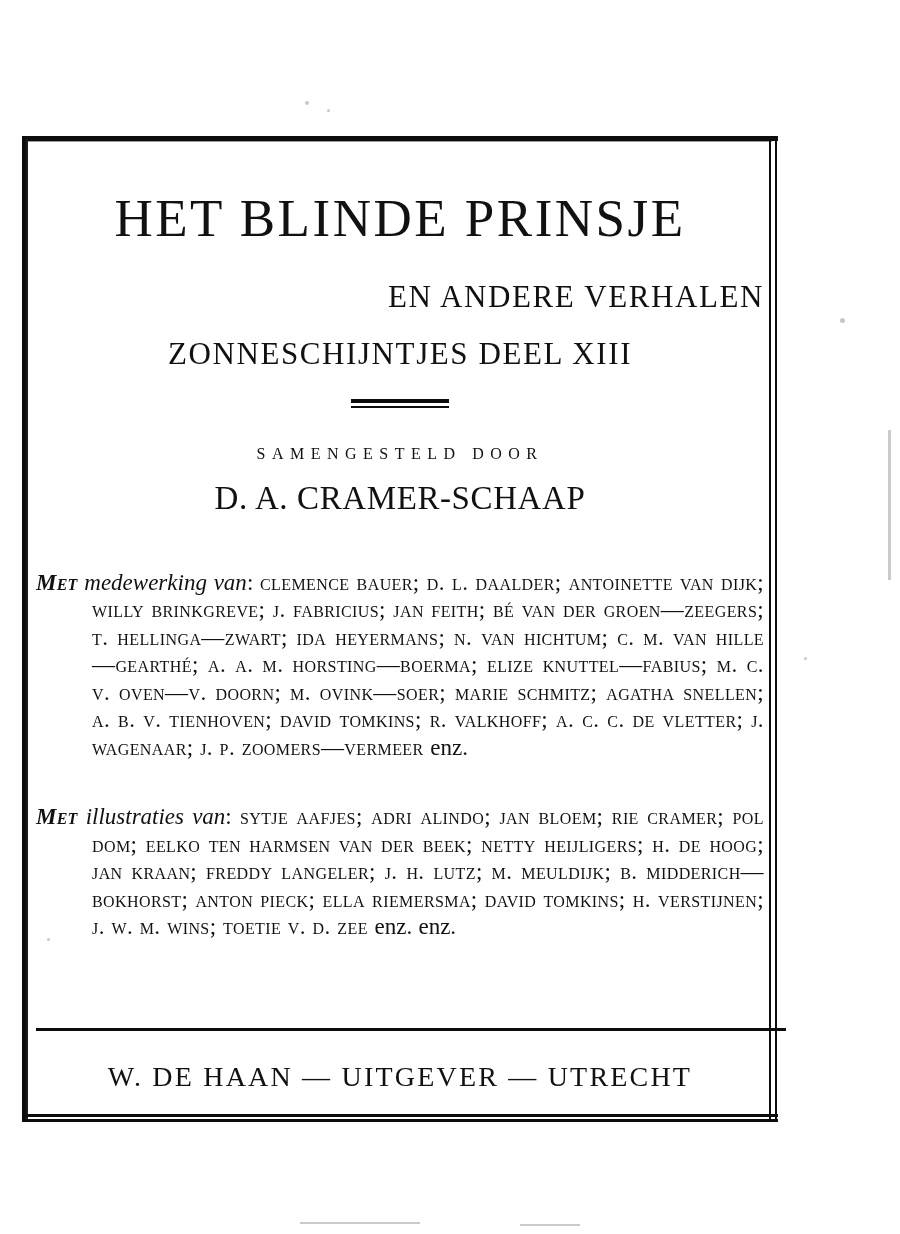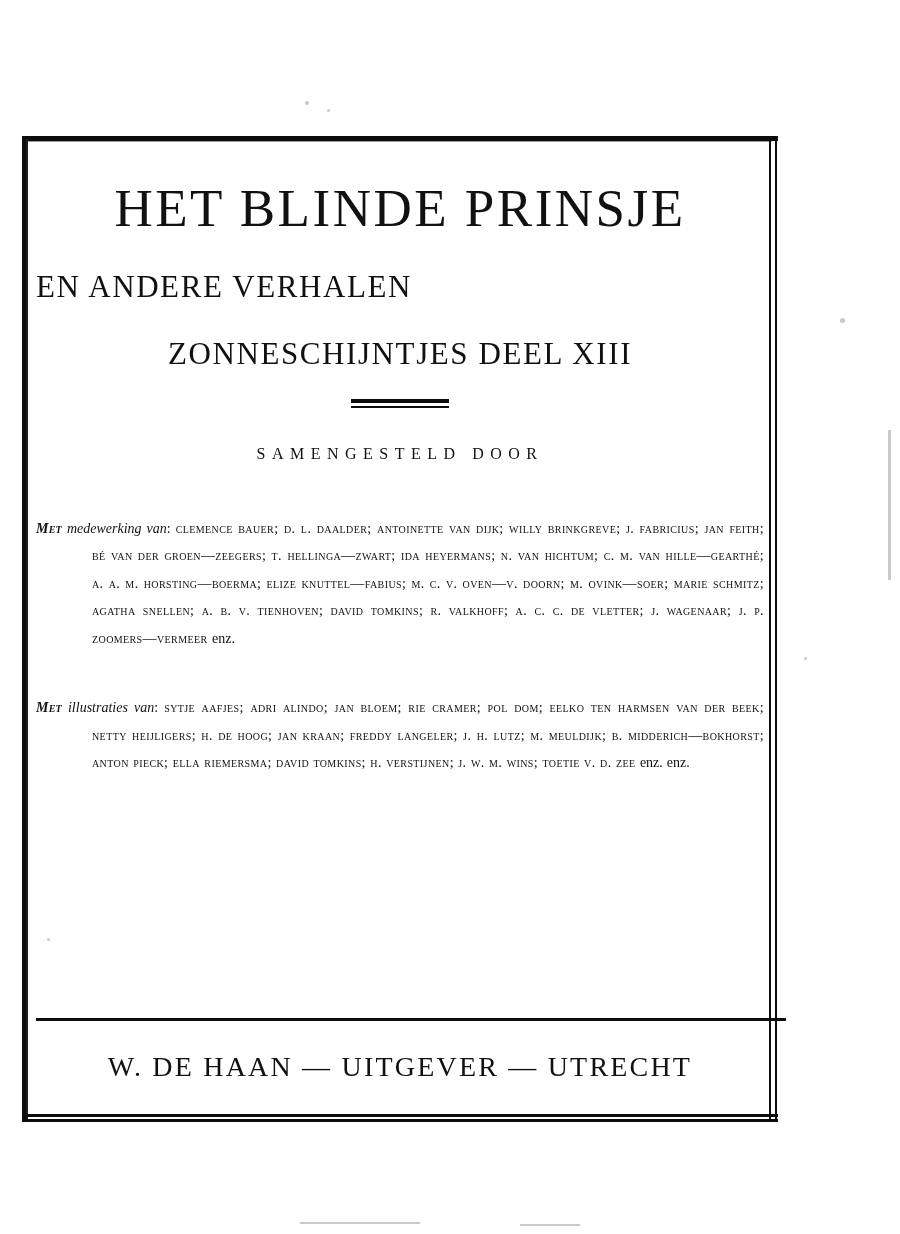--- a/index.html
+++ b/index.html
@@ -97,49 +97,49 @@
     width: 756px;
     background: #0d0d0d;
   }
   .frame-bottom .b1 { top: 0px;  height: 3px; }
   .frame-bottom .b2 { top: 5px;  height: 3px; }
 
   
   .content {
     position: absolute;
     left: 14px;
-    top: 2px;
+    top: 12px;
     width: 728px;
     height: 972px;
   }
 
   
   .title-main {
     text-align: center;
     font-size: 53px;
     line-height: 1;
     letter-spacing: 2.5px;
     font-weight: 400;
     margin-top: 44px;
     white-space: nowrap;
   }
   .title-sub-1 {
-    text-align: left;
+    text-align: right;
     font-size: 31px;
     line-height: 1;
     letter-spacing: 1.6px;
     margin-top: 30px;
     white-space: nowrap;
   }
   .title-sub-2 {
     text-align: center;
     font-size: 31px;
     line-height: 1;
     letter-spacing: 1.6px;
-    margin-top: 36px;
+    margin-top: 26px;
     white-space: nowrap;
   }
 
   
   .ornament {
     width: 98px;
     margin: 30px auto 0 auto;
     position: relative;
     height: 10px;
   }
@@ -170,21 +170,21 @@
     letter-spacing: 0.6px;
     margin-top: 17px;
     white-space: nowrap;
   }
 
   
   .credits {
     margin-top: 52px;
   }
   .credit-para {
-    font-size: 14px;
+    font-size: 23px;
     line-height: 27.5px;
     text-align: justify;
     text-align-last: left;
     padding-left: 56px;
     text-indent: -56px;
     margin: 0;
     word-spacing: 0.5px;
   }
   .credit-para + .credit-para {
     margin-top: 42px;
@@ -274,20 +274,21 @@
 
     <div class="title-sub-2">ZONNESCHIJNTJES DEEL XIII</div>
 
     <div class="ornament">
       <div class="o-thick"></div>
       <div class="o-thin"></div>
     </div>
 
     <div class="compiled-by">SAMENGESTELD DOOR</div>
 
+    <div class="compiler-name">D. A. CRAMER-SCHAAP</div>
 
     <div class="credits">
 
       <p class="credit-para">
         <span class="credit-lead"><span>M</span><span class="lead-rest">et</span></span><span class="credit-intro"> medewerking van</span><span>: </span><span class="sc">Clemence Bauer; D. L. Daalder; Antoinette van Dijk; Willy Brinkgreve; J. Fabricius; Jan Feith; Bé van der Groen—Zeegers; T. Hellinga—Zwart; Ida Heyermans; N. van Hichtum; C. M. van Hille—Gearthé; A. A. M. Horsting—Boerma; Elize Knuttel—Fabius; M. C. v. Oven—v. Doorn; M. Ovink—Soer; Marie Schmitz; Agatha Snellen; A. B. v. Tienhoven; David Tomkins; R. Valkhoff; A. C. C. de Vletter; J. Wagenaar; J. P. Zoomers—Vermeer </span><span>enz.</span>
       </p>
 
       <p class="credit-para">
         <span class="credit-lead"><span>M</span><span class="lead-rest">et</span></span><span class="credit-intro"> illustraties van</span><span>: </span><span class="sc">Sytje Aafjes; Adri Alindo; Jan Bloem; Rie Cramer; Pol Dom; Eelko ten Harmsen van der Beek; Netty Heijligers; H. de Hoog; Jan Kraan; Freddy Langeler; J. H. Lutz; M. Meuldijk; B. Midderich—Bokhorst; Anton Pieck; Ella Riemersma; David Tomkins; H. Verstijnen; J. W. M. Wins; Toetie v. d. Zee </span><span>enz. enz.</span>
       </p>

